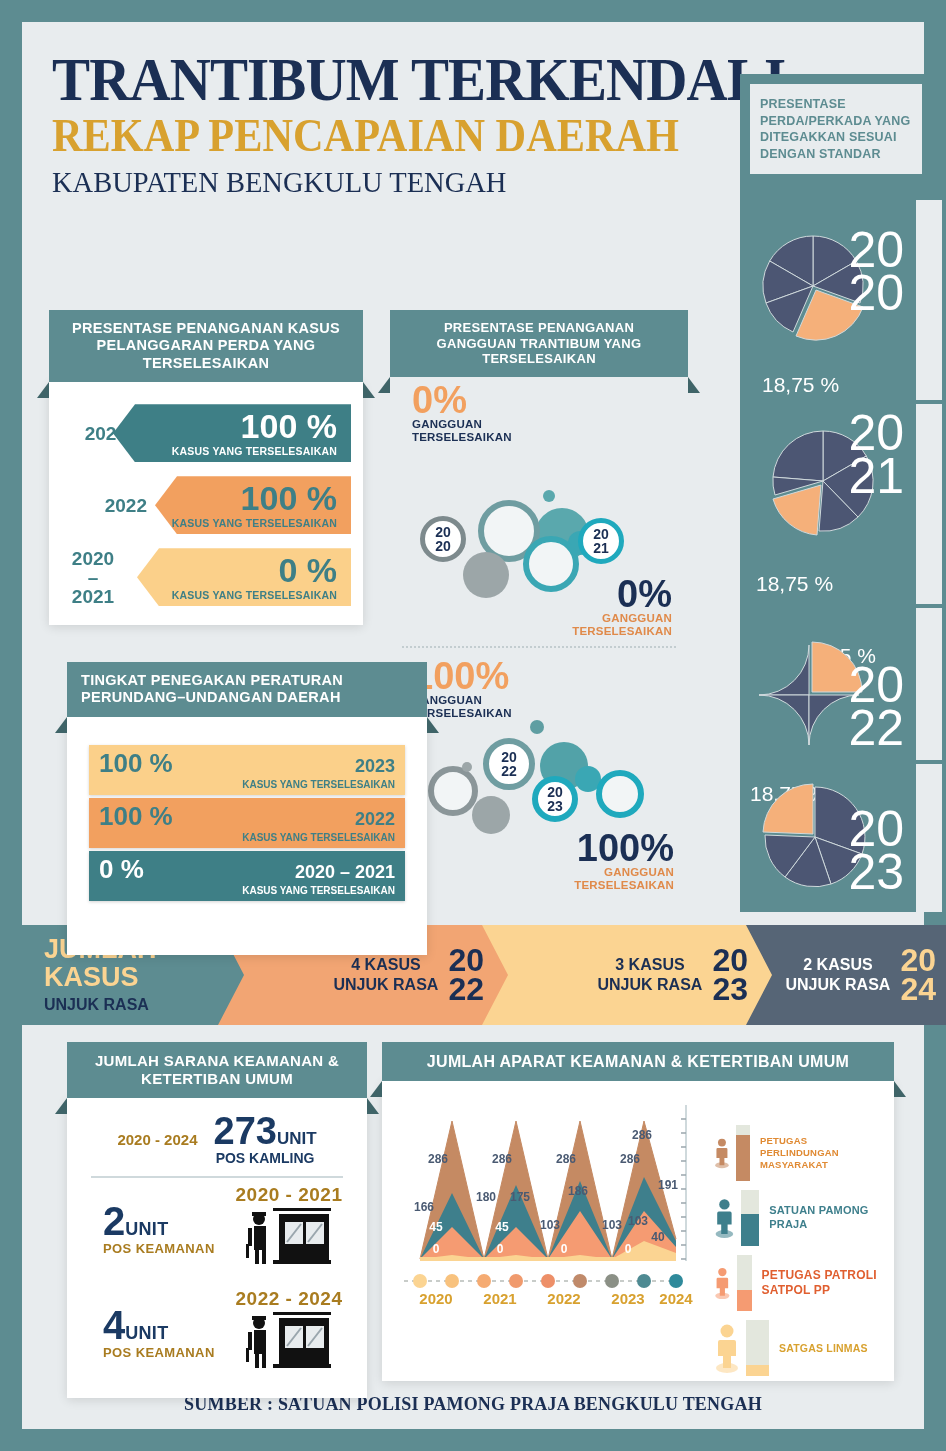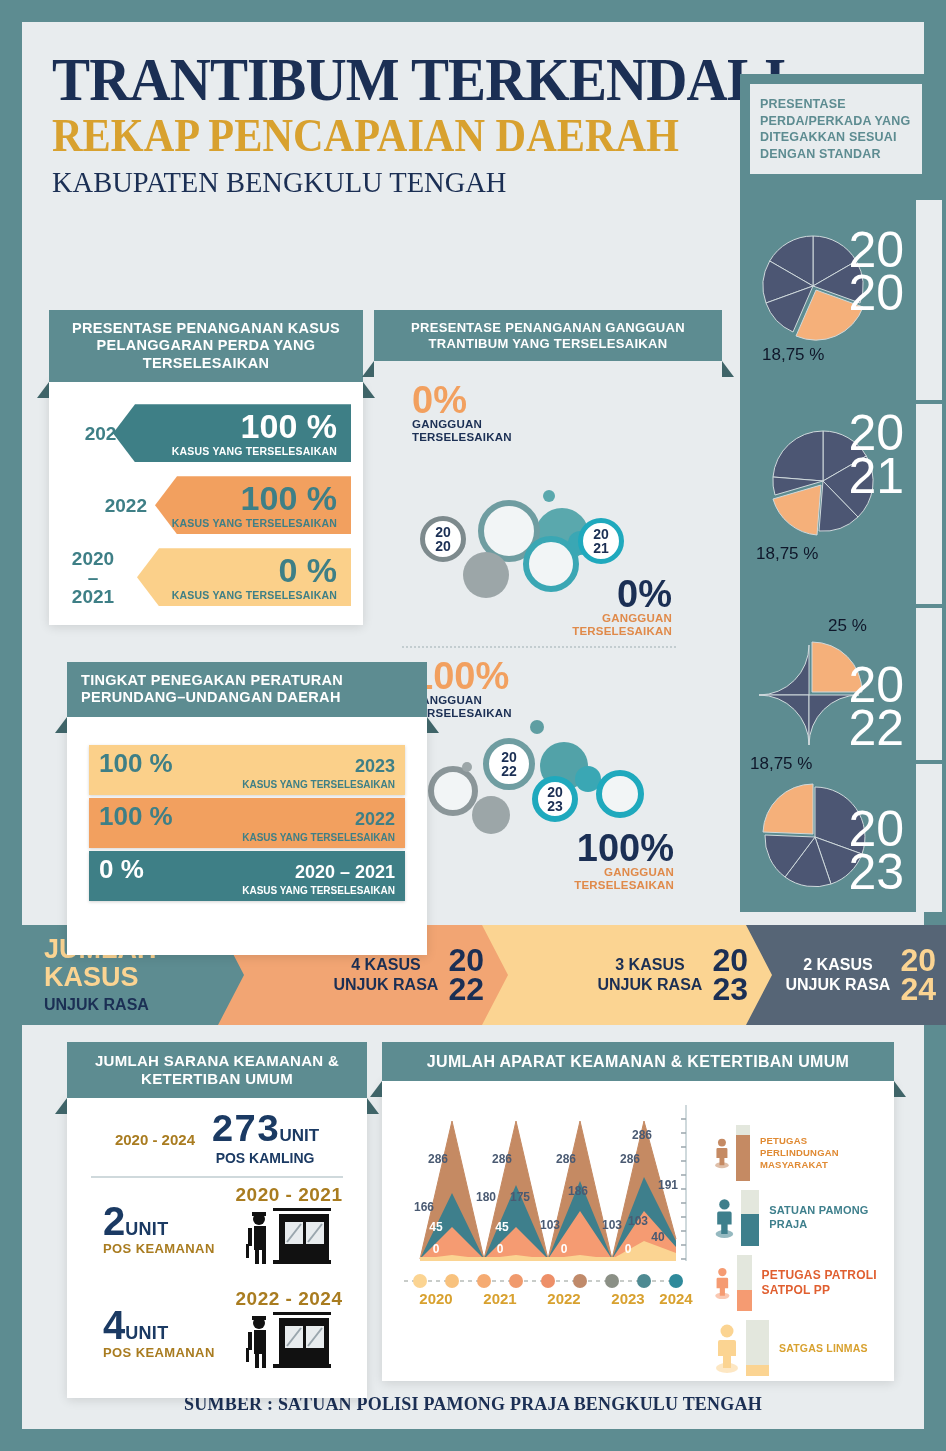--- a/index.html
+++ b/index.html
@@ -153,21 +153,21 @@
   }
   .piecell { position: absolute; width: 202px; }
   .pieyear {
     position: absolute;
     color: #ffffff; font-weight: normal; font-size: 50px;
     line-height: 0.86; text-align: right;
     font-family: "Liberation Sans", sans-serif;
   }
   .pielabel {
     position: absolute;
-    color: #0f172a; font-size: 17px;
+    color: #ffffff; font-size: 21px; margin-top: 28px;
   }
   .pietab {
     position: absolute; right: 0; width: 26px;
     background: #e8ecee;
   }
 
   
   .banner {
     position: absolute; left: 0; top: 903px;
     width: 924px; height: 100px;
@@ -359,21 +359,21 @@
         <div class="row1">
           <span class="pct">0 %</span>
           <span class="yr">2020 – 2021</span>
         </div>
         <div class="cap">KASUS YANG TERSELESAIKAN</div>
       </div>
 
     </div>
   </div>
 
-  <div class="panel" style="left:352px;top:288px;width:348px;">
+  <div class="panel" style="left:368px;top:288px;width:298px;">
     <div class="ribbon" style="font-size:13px;">PRESENTASE PENANGANAN GANGGUAN TRANTIBUM YANG TERSELESAIKAN</div>
   </div>
 
   <div style="position:absolute;left:368px;top:346px;width:298px;height:544px;background:#e8ecee;">
 
     <div class="bubblewrap" style="position:absolute;left:0;top:0;width:298px;height:272px;">
       <div style="position:absolute;left:22px;top:14px;">
         <div class="bigpct" style="color:#f2a05f;">0%</div>
         <div class="bigcap" style="color:#1b2f54;">GANGGUAN</div>
         <div class="bigcap" style="color:#1b2f54;">TERSELESAIKAN</div>
@@ -479,21 +479,21 @@
   </div>
 
   <div class="panel" style="left:45px;top:1020px;width:300px;">
     <div class="ribbon" style="font-size:15px;">JUMLAH SARANA KEAMANAN &amp; KETERTIBAN UMUM</div>
     <div class="panel-body" style="height:300px;padding:14px 18px;">
 
       <div style="display:flex;align-items:center;justify-content:center;gap:16px;">
         <div style="font-size:15px;font-weight:bold;color:#a97c20;">2020 - 2024</div>
         <div>
           <div style="display:flex;align-items:baseline;">
-            <span style="font-size:38px;font-weight:bold;color:#1b3a63;line-height:1;font-family:Liberation Mono, monospace;">273</span>
+            <span style="font-size:38px;font-weight:bold;color:#1b3a63;line-height:1;">273</span>
             <span style="font-size:17px;font-weight:bold;color:#1b3a63;">UNIT</span>
           </div>
           <div style="font-size:14px;font-weight:bold;color:#1b3a63;text-align:center;">POS KAMLING</div>
         </div>
       </div>
 
       <div style="border-top:2px solid #cfd9dc;margin:10px 6px 6px 6px;"></div>
 
       <div style="display:flex;align-items:center;margin-top:6px;">
         <div style="flex:1;padding-left:18px;">

